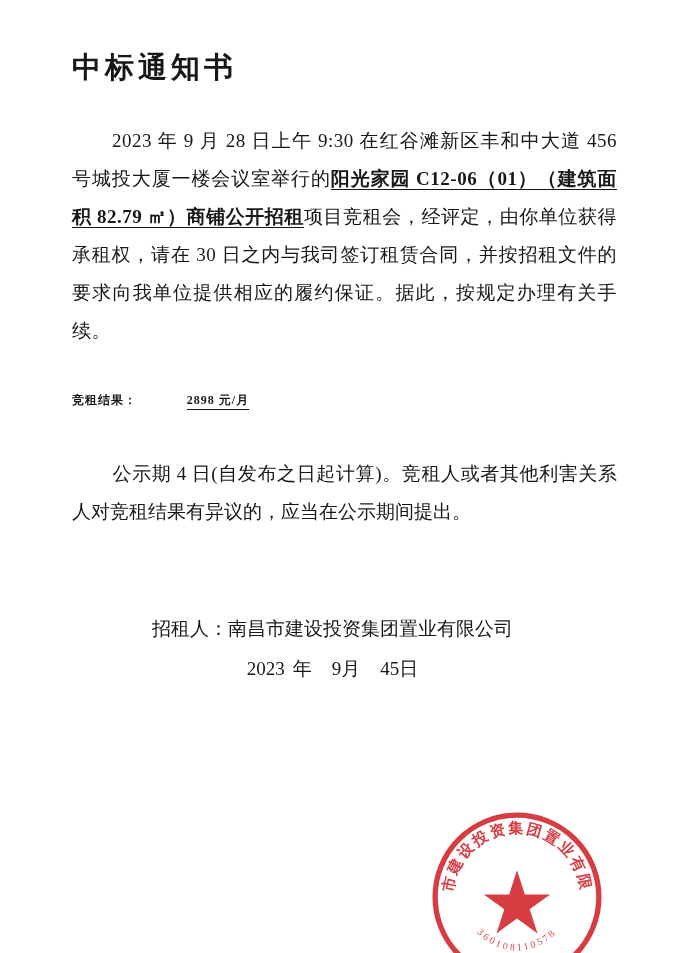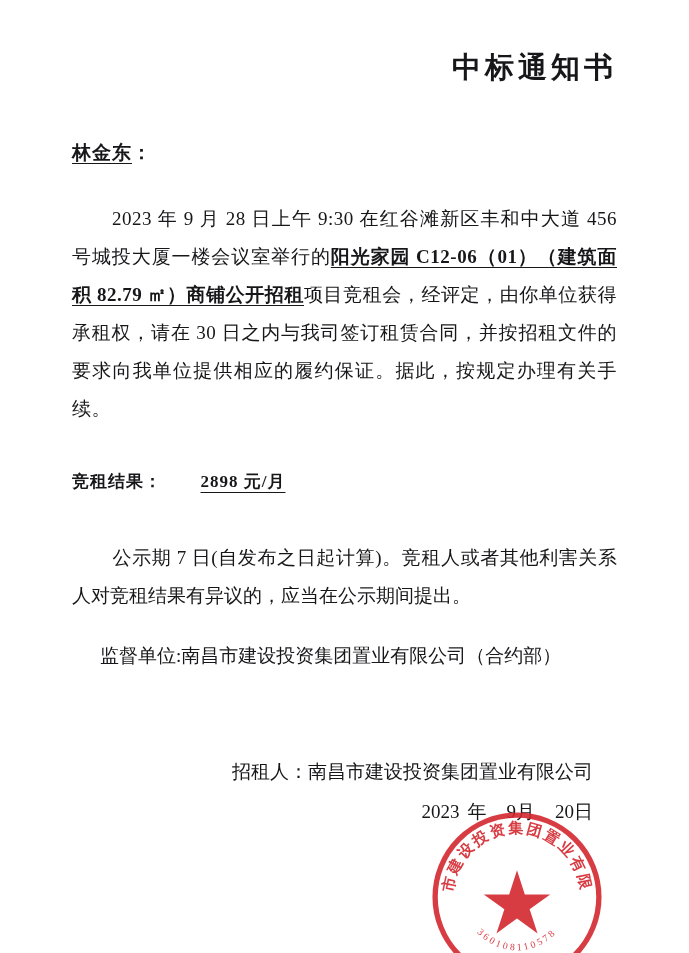--- a/index.html
+++ b/index.html
@@ -16,21 +16,21 @@
     overflow: hidden;
   }
   .page {
     position: relative;
     width: 689px;
     height: 953px;
     box-sizing: border-box;
     padding: 0 72px;
   }
   .doc-title {
-    text-align: right;
+    text-align: left;
     font-size: 29px;
     font-weight: bold;
     letter-spacing: 4px;
     margin-top: 48px;
     margin-bottom: 0;
     font-family: Liberation Serif, serif;
   }
   .addressee {
     margin-top: 52px;
     font-size: 19px;
@@ -53,21 +53,21 @@
     display: inline-block;
     width: 2.1em;
   }
   .u-bold {
     font-weight: bold;
     text-decoration: underline;
     text-underline-offset: 4px;
   }
   .result-row {
     margin-top: 42px;
-    font-size: 17px;
+    font-size: 12px;
     font-weight: bold;
     letter-spacing: 1px;
     font-family: Liberation Serif, serif;
   }
   .result-value {
     display: inline-block;
     min-width: 150px;
     text-align: center;
     text-decoration: underline;
     text-underline-offset: 5px;
@@ -83,21 +83,21 @@
   .supervisor-block {
     margin-top: 22px;
     font-size: 19px;
     line-height: 1.95;
     padding-left: 28px;
   }
   .signature-block {
     margin-top: 78px;
     font-size: 19px;
     line-height: 2.1;
-    text-align: right;
+    text-align: center;
     padding-right: 24px;
     position: relative;
     z-index: 1;
   }
   .sig-date .d-y { margin-right: 8px; }
   .sig-date .gap { display: inline-block; width: 20px; }
   .stamp {
     position: absolute;
     left: 428px;
     top: 760px;
@@ -108,48 +108,42 @@
     opacity: 0.88;
   }
 </style>
 </head>
 <body>
 
 <div class="page">
 
   <div class="doc-title">中标通知书</div>
 
-  <div class="addressee">
-    <span class="name">林金东</span><span>：</span>
-  </div>
 
   <div class="body-block">
     <span class="indent"></span><span>2023 年 9 月 28 日上午 9:30 在红谷滩新区丰和中大道 456 号城投大厦一楼会议室举行的</span><span class="u-bold">阳光家园 C12-06（01）（建筑面积 82.79 ㎡）商铺公开招租</span><span>项目竞租会，经评定，由你单位获得承租权，请在 30 日之内与我司签订租赁合同，并按招租文件的要求向我单位提供相应的履约保证。据此，按规定办理有关手续。</span>
   </div>
 
   <div class="result-row">
     <span>竞租结果：</span><span class="result-value">2898 元/月</span>
   </div>
 
   <div class="notice-block">
-    <span class="indent"></span><span>公示期 7 日(自发布之日起计算)。竞租人或者其他利害关系人对竞租结果有异议的，应当在公示期间提出。</span>
+    <span class="indent"></span><span>公示期 4 日(自发布之日起计算)。竞租人或者其他利害关系人对竞租结果有异议的，应当在公示期间提出。</span>
   </div>
 
   <div class="supervisor-block">
-    <div>
-      <span>监督单位:</span><span>南昌市建设投资集团置业有限公司（合约部）</span>
-    </div>
   </div>
 
   <div class="signature-block">
     <div>
       <span>招租人：</span><span>南昌市建设投资集团置业有限公司</span>
     </div>
     <div class="sig-date">
-      <span class="d-y">2023</span><span>年</span><span class="gap"></span><span>9</span><span>月</span><span class="gap"></span><span>20</span><span>日</span>
+      <span class="d-y">2023</span><span>年</span><span class="gap"></span><span>9</span><span>月</span><span class="gap"></span><span>45</span><span>日</span>
     </div>
   </div>
 
   <svg class="stamp" viewBox="0 0 200 200" xmlns="http://www.w3.org/2000/svg">
     <defs>
       <path id="sealTopArc" d="M 28,100 A 72,72 0 0 1 172,100"></path>
       <path id="sealBottomArc" d="M 40,100 A 60,60 0 0 0 160,100"></path>
     </defs>
     <circle cx="100" cy="100" r="92" fill="none" stroke="#d3222a" stroke-width="6"></circle>
     <text font-size="17" font-weight="bold" fill="#d3222a" letter-spacing="2.6" font-family="'DejaVu Serif','Liberation Serif',serif">

